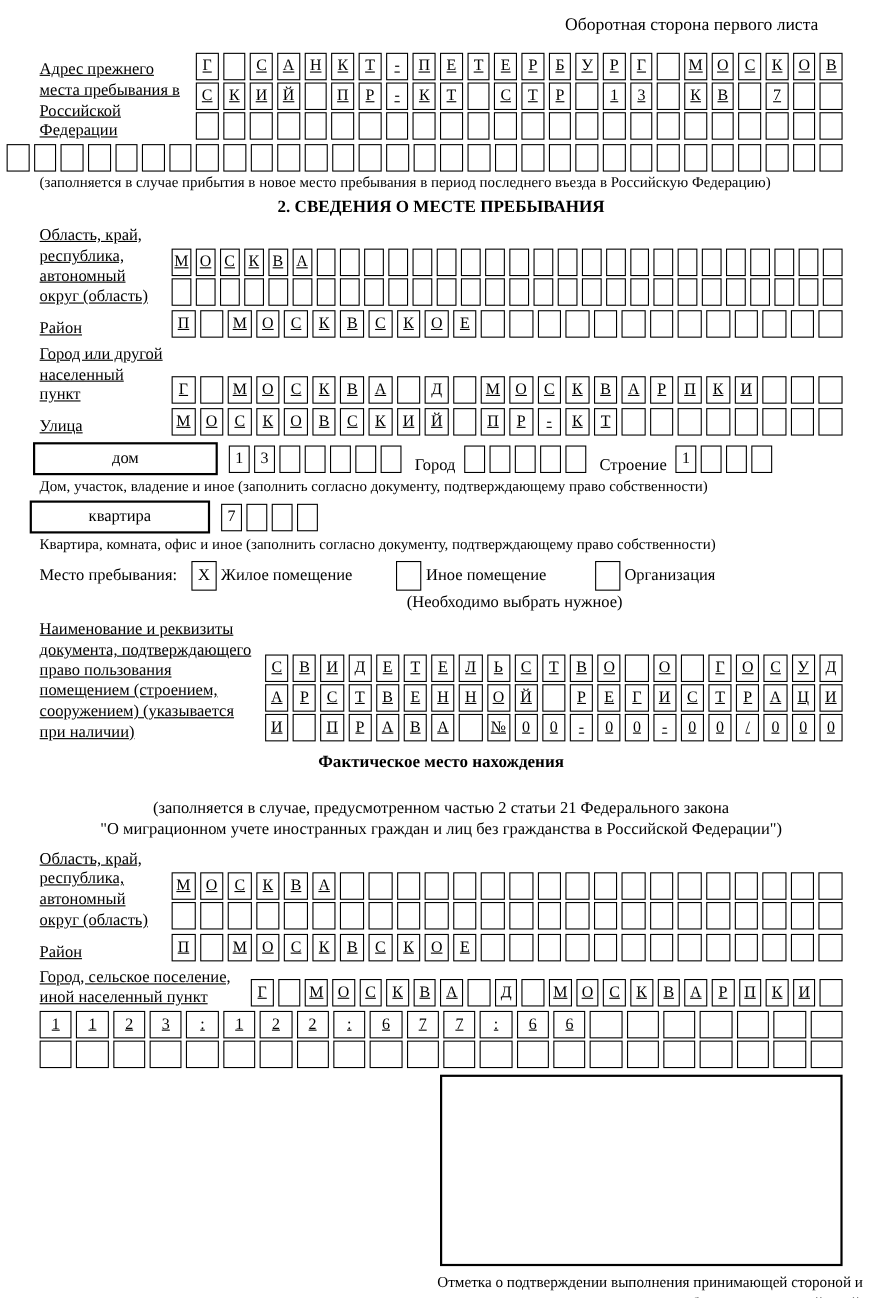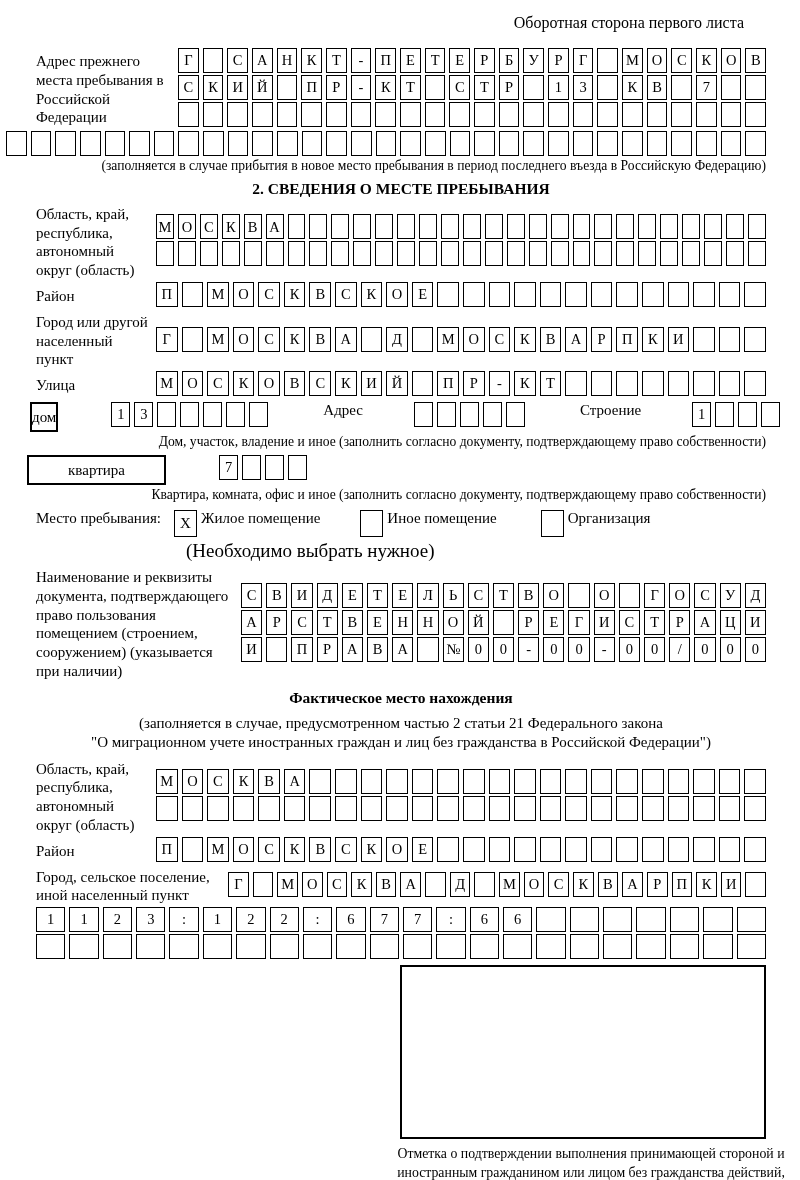--- a/index.html
+++ b/index.html
@@ -7,60 +7,60 @@
   body {
     width: 800px; height: 1180px; overflow: hidden;
     color:#000;
     font-family: "Liberation Serif", "DejaVu Serif", serif;
     font-size: 15px;
   }
   .page { padding: 14px 34px 0 36px; }
 
   .hdr { text-align: right; padding-right: 22px; margin-bottom: 16px; font-size: 16px; }
 
-  .field { display: flex; align-items: center; margin-bottom: 2px; }
+  .field { display: flex; align-items: flex-end; margin-bottom: 2px; text-decoration: underline; }
   .lbl { flex: 0 0 120px; padding: 2px 6px 0 0; line-height: 1.25; }
   .lbl.w142 { flex-basis: 142px; }
   .lbl.w192 { flex-basis: 192px; }
   .lbl.w205 { flex-basis: 205px; }
   .rows { flex: 1; min-width: 0; }
 
   .boxrow { display: flex; gap: 4px; margin-bottom: 2px; }
   .cbox {
     flex: 1 1 0; height: 25px; border: 1.8px solid #000; background:#fff;
     display: flex; align-items: center; justify-content: center;
     font-size: 14.5px; line-height: 1;
   }
   .boxrow.fixed { display: inline-flex; }
   .boxrow.fixed .cbox { flex: 0 0 19px; }
 
   .fullrow { margin-left: -30px; margin-top: 1px; }
 
-  .note { text-align: right; font-size: 13.6px; margin: 1px 0 3px; line-height: 1.25; }
+  .note { text-align: left; font-size: 13.6px; margin: 1px 0 3px; line-height: 1.25; }
   .sec-title { text-align: center; font-weight: bold; font-size: 15.5px; margin: 5px 0 5px; }
 
-  .hrow { display: flex; align-items: flex-start; margin: 4px 0 2px -6px; gap: 43px; }
+  .hrow { display: flex; align-items: flex-end; margin: 4px 0 2px -6px; }
   .wbox {
     height: 30px; border: 2px solid #000; display: flex; align-items: center; justify-content: center;
     font-size: 15px;
   }
   .wbox.dom { width: 168px; margin-right: 10px; }
-  .wbox.kv  { width: 139px; margin-right: 10px; margin-left: -3px; }
+  .wbox.kv  { width: 164px; margin-right: 10px; margin-left: -3px; }
   .ilbl { margin: 0 8px 0 12px; white-space: nowrap; }
 
-  .stay { display: flex; margin: 6px 0 0; }
+  .stay { display: flex; align-items: center; margin: 6px 0 0; }
   .chk {
     width: 23px; height: 27px; border: 1.8px solid #000; background:#fff;
     display: inline-flex; align-items: center; justify-content: center; font-size: 15px;
   }
   .chk.m1 { margin-left: 13px; } .chk.m2 { margin-left: 40px; } .chk.m3 { margin-left: 44px; }
   .opt { margin-left: 4px; white-space: nowrap; }
-  .choose-note { width: 380px; margin-left: 150px; text-align: left; font-size: 19px; margin-top: 3px; }
-
-  .fact-title { text-align: center; font-weight: bold; font-size: 15.5px; margin: 8px 0 7px; }
+  .choose-note { width: 380px; margin-left: 150px; text-align: right; font-size: 15px; margin-top: 3px; }
+
+  .fact-title { text-align: center; font-weight: bold; font-size: 15.5px; margin: 8px 0 24px; }
   .fact-note { text-align: center; font-size: 15px; line-height: 1.3; margin-bottom: 5px; }
 
   .stamp-wrap { margin-top: 4px; }
   .stamp-box {
     margin-left: 364px; width: 366px; height: 174px;
     border: 2px solid #000; background: #fff;
   }
   .stamp-caption {
     margin-left: 350px; width: 410px; margin-top: 6px;
     text-align: center; font-size: 13.8px; line-height: 1.35;
@@ -359,21 +359,21 @@
     <span class="wbox dom">дом</span>
     <span class="boxrow fixed">
         <span class="cbox">1</span>
         <span class="cbox">3</span>
         <span class="cbox"></span>
         <span class="cbox"></span>
         <span class="cbox"></span>
         <span class="cbox"></span>
         <span class="cbox"></span>
       </span>
-    <span class="ilbl">Адрес</span>
+    <span class="ilbl">Город</span>
     <span class="boxrow fixed">
         <span class="cbox"></span>
         <span class="cbox"></span>
         <span class="cbox"></span>
         <span class="cbox"></span>
         <span class="cbox"></span>
       </span>
     <span class="ilbl">Строение</span>
     <span class="boxrow fixed">
         <span class="cbox">1</span>

